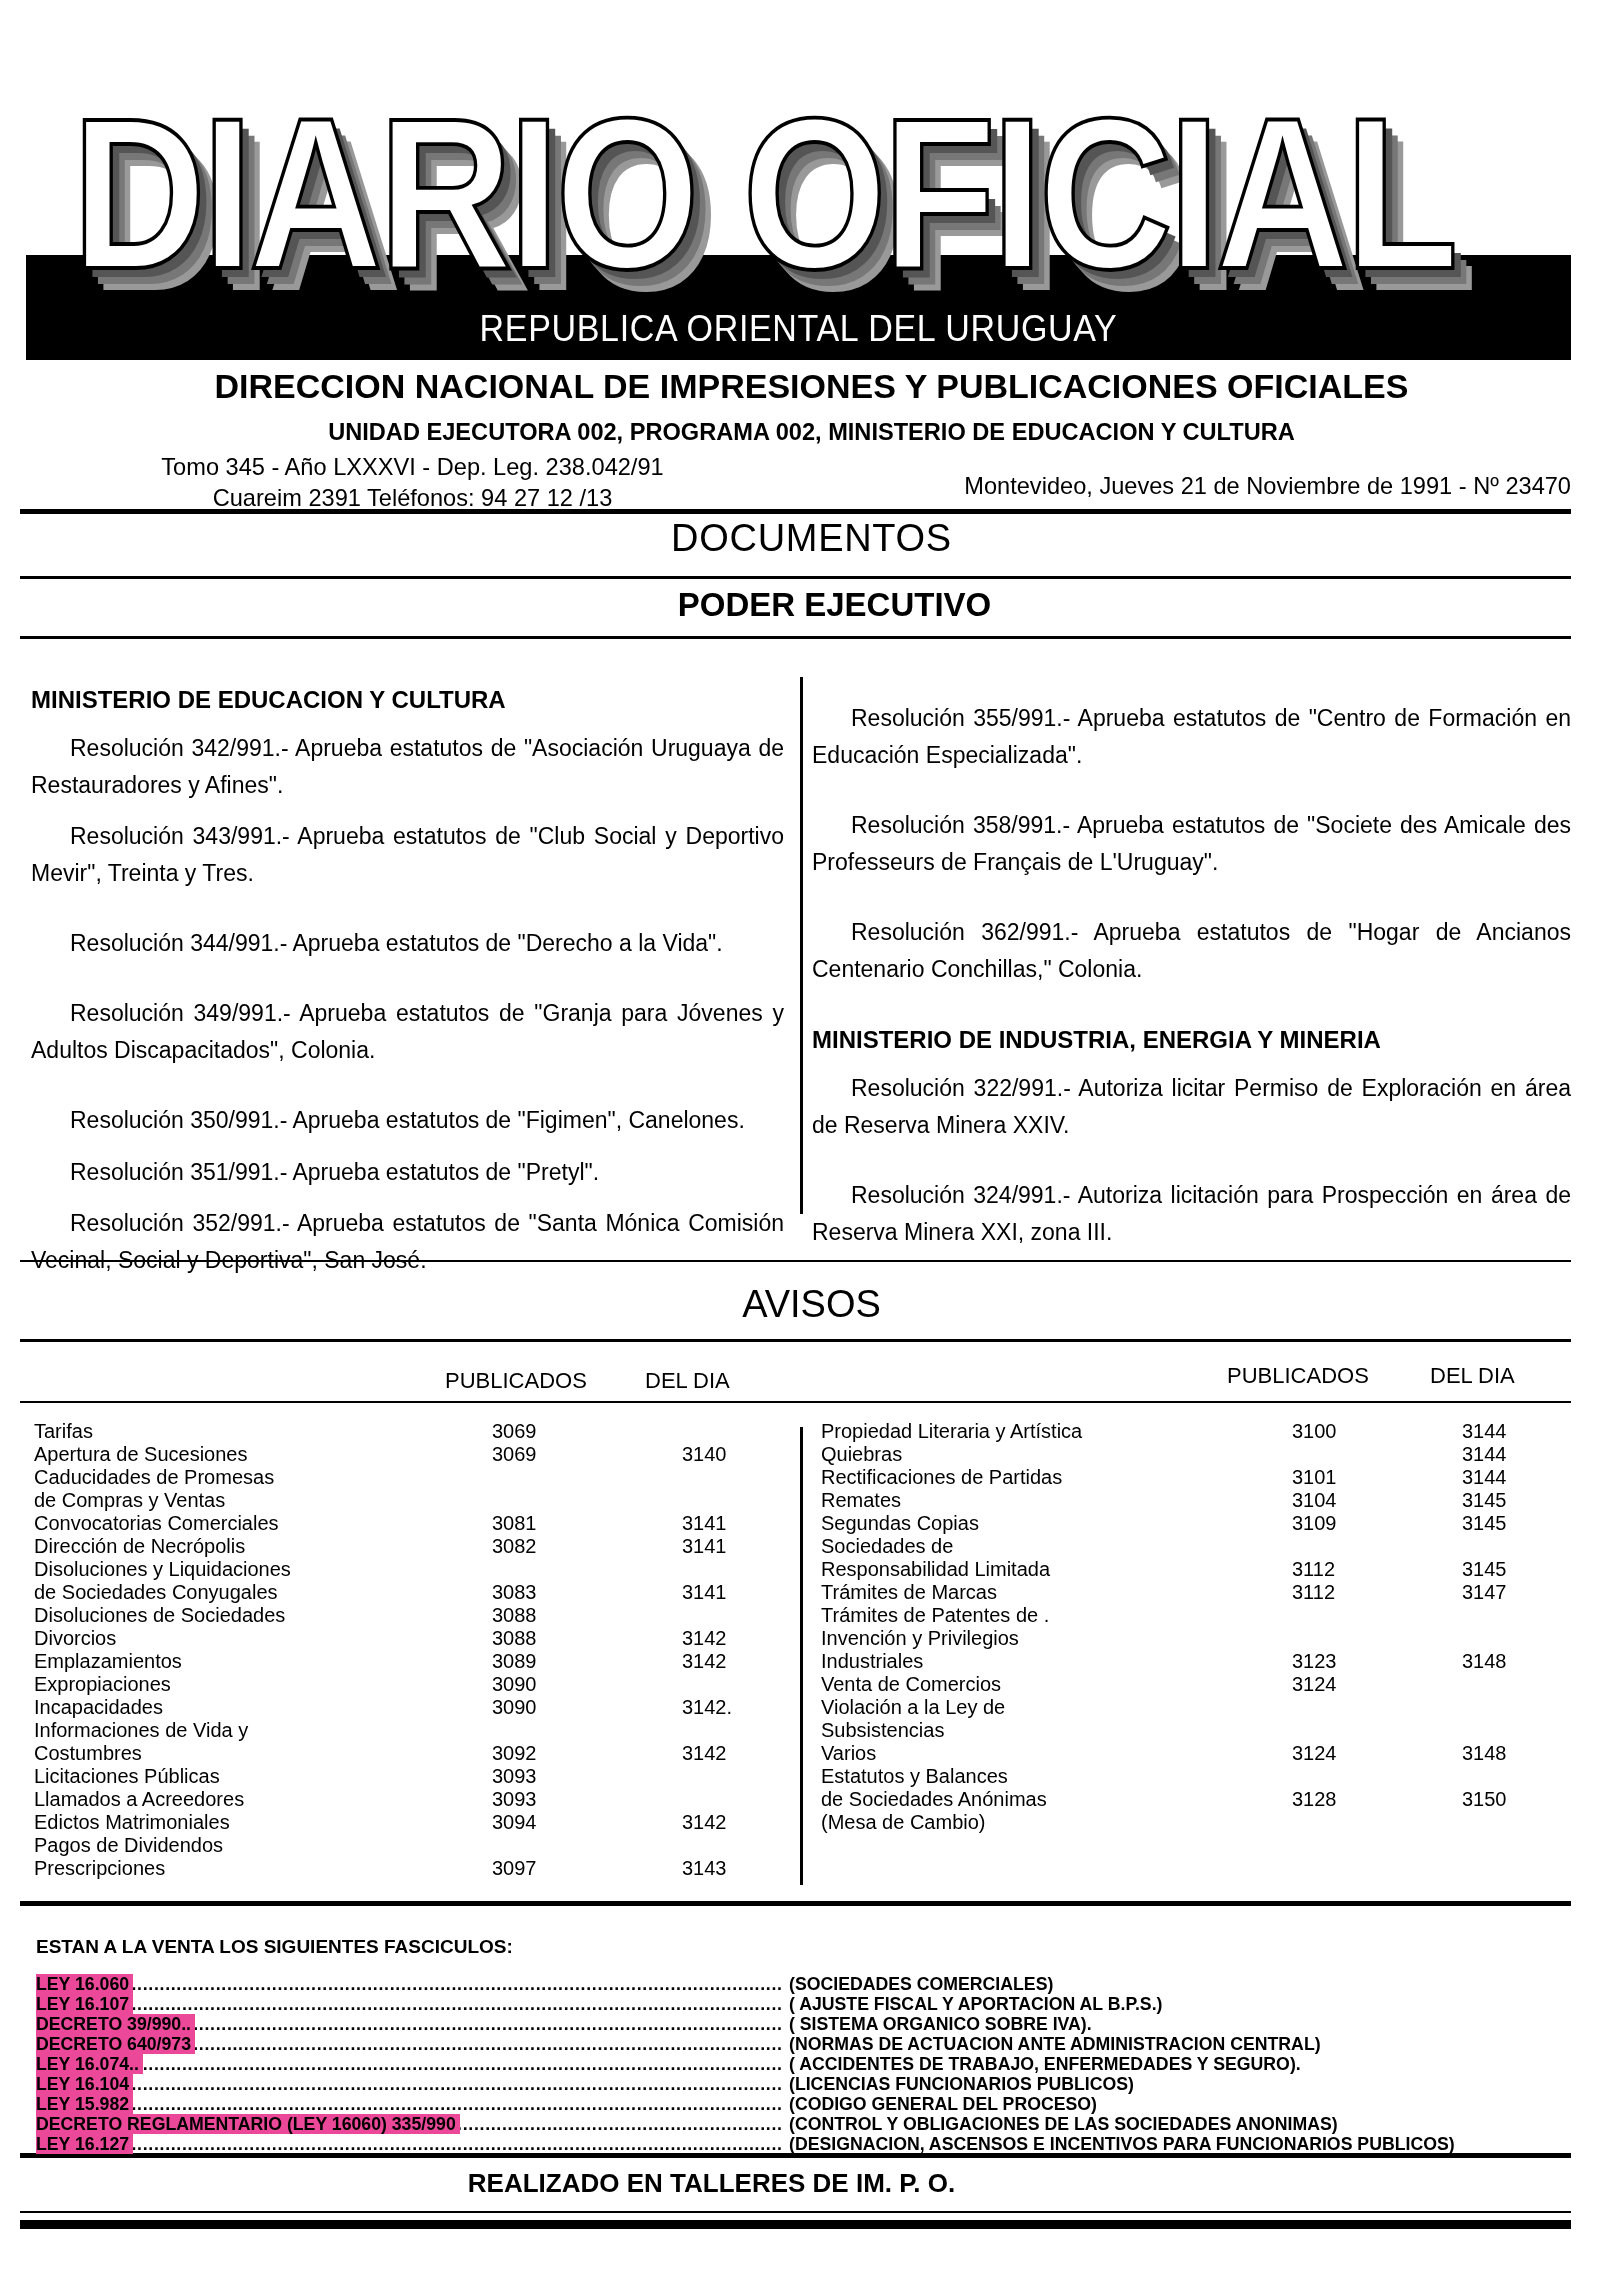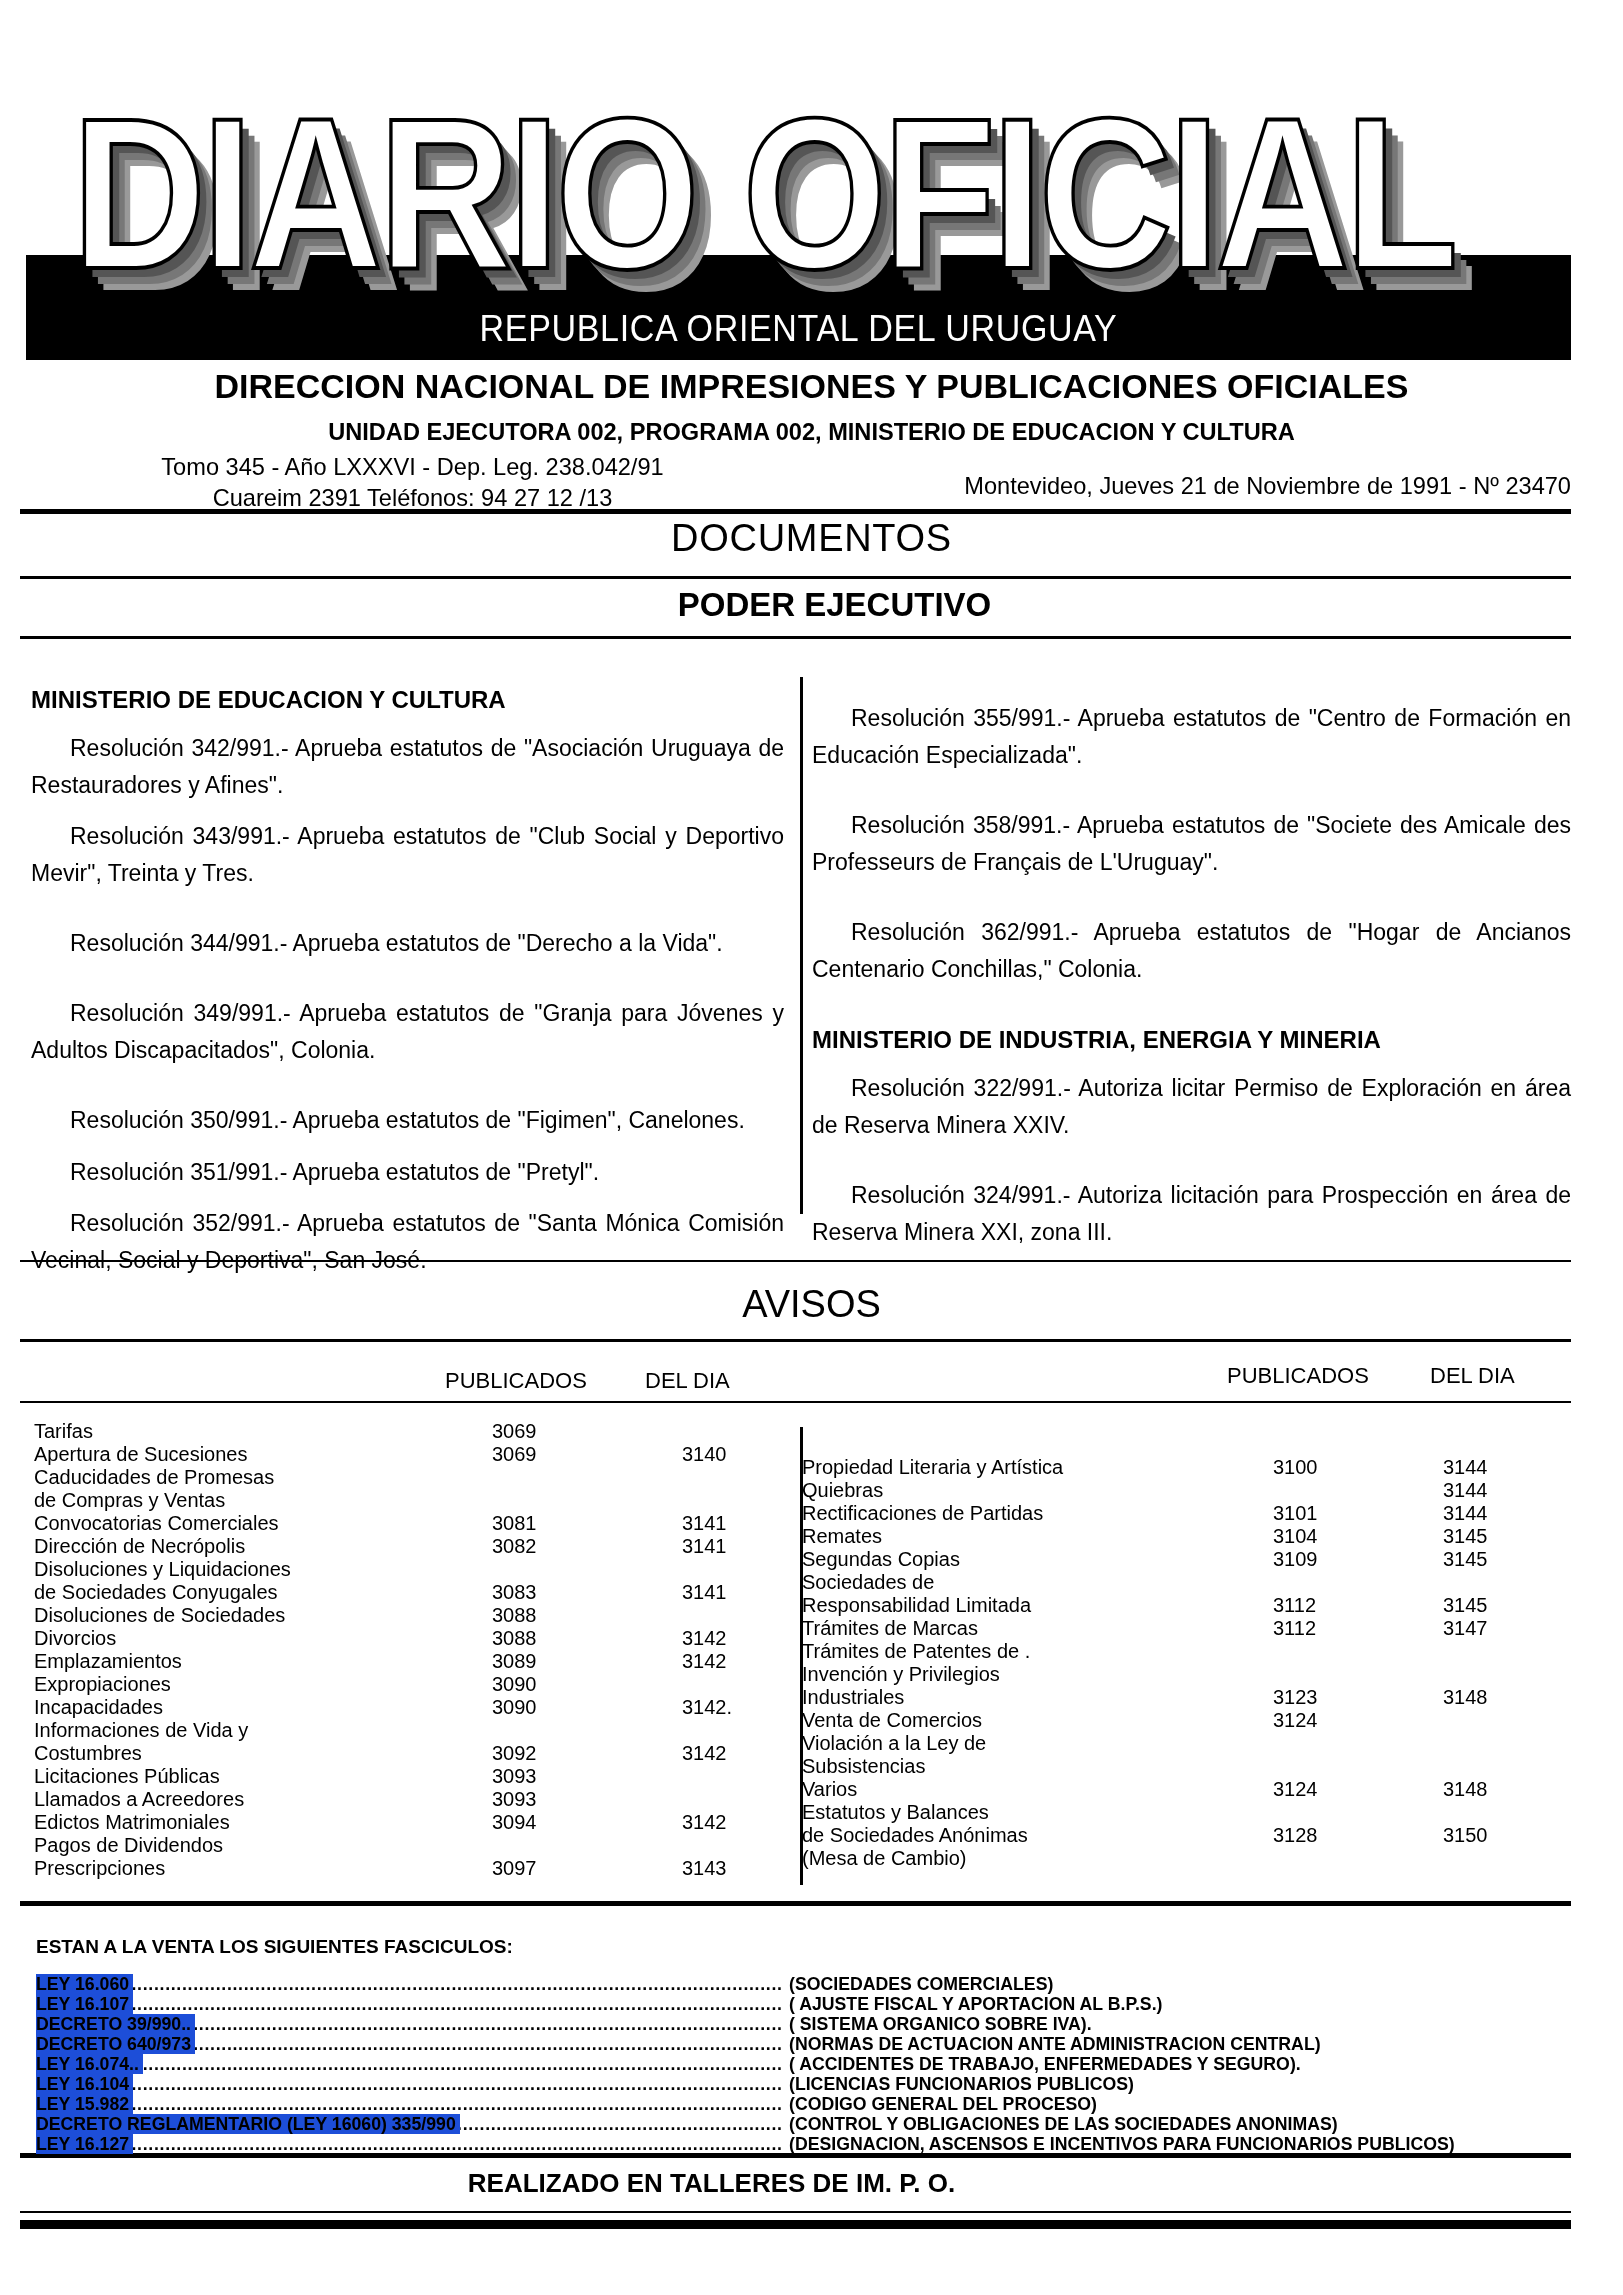--- a/index.html
+++ b/index.html
@@ -41,32 +41,32 @@
   .col-left { left: 31px; top: 681px; width: 753px; }
   .col-right { left: 812px; top: 700px; width: 759px; }
   .ministry { font-weight: bold; margin: 0 0 11.8px 0; font-size: 24px; }
   .resol { text-indent: 39px; text-align: justify; margin-bottom: 14.4px; }
   .resol.gap { margin-bottom: 33px; }
 
   
   .av-head { position: absolute; top: 1368px; font-size: 22px; }
   .av-table { position: absolute; top: 1420px; font-size: 20px; line-height: 23px; }
   .av-left { left: 34px; width: 753px; }
-  .av-right { left: 802px; width: 753px; margin-top: 36px; }
+  .av-right { left: 821px; width: 753px; }
   .av-row { position: relative; height: 23px; white-space: nowrap; }
   .av-row .lbl { position: absolute; left: 0; }
   .av-left .pub { position: absolute; left: 458px; }
   .av-left .dia { position: absolute; left: 648px; }
   .av-right .pub { position: absolute; left: 471px; }
   .av-right .dia { position: absolute; left: 641px; }
 
   .fasc { position: absolute; left: 36px; top: 1937px; width: 1538px; font-size: 17.7px; font-weight: bold; line-height: 20px; }
   .fasc-title { font-size: 19px; margin-bottom: 17px; }
   .fasc-row { position: relative; height: 20px; white-space: nowrap; }
-  .fasc-row .law { position: absolute; left: 0; background: #1d4ed8; padding-right: 3.9px; z-index: 2; }
+  .fasc-row .law { position: absolute; left: 0; background: #ec4899; padding-right: 3.9px; z-index: 2; }
   .fasc-row .dots { position: absolute; left: 0; width: 746px; top: 0; overflow: hidden; color: #000; letter-spacing: 0.7px; z-index: 1; }
   .fasc-row .desc { position: absolute; left: 753px; }
 
   .footer { position: absolute; left: 0; top: 2168px; width: 1423px; text-align: center; font-size: 26px; font-weight: bold; }
 </style>
 </head>
 <body>
 
 <div class="masthead">
   <div class="masthead-band"></div>

